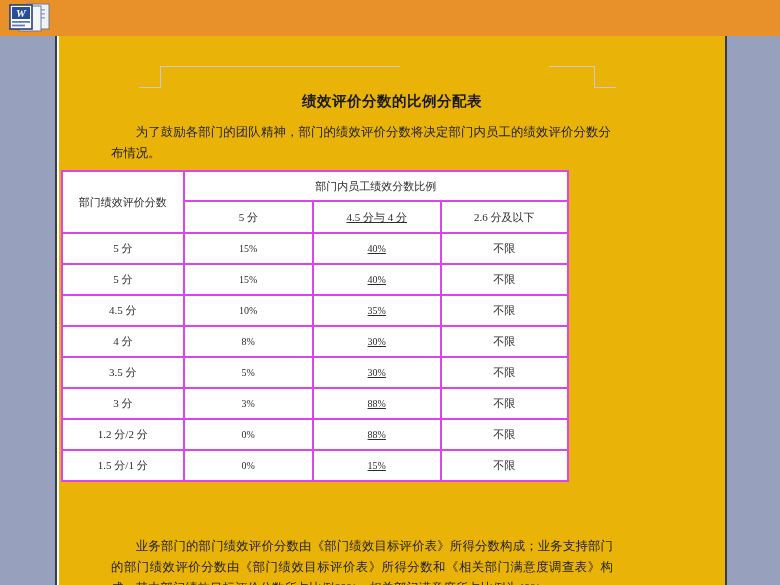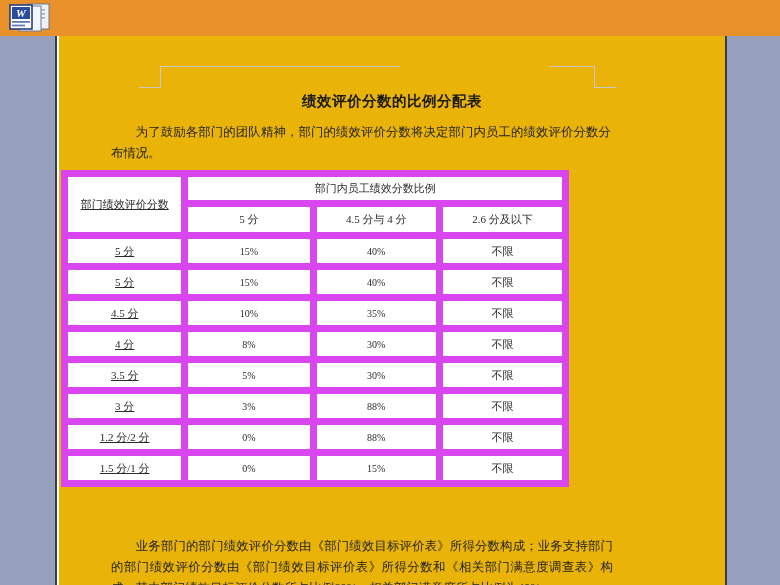--- a/index.html
+++ b/index.html
@@ -88,32 +88,32 @@
   table.ratio {
     position: absolute;
     left: 2px; top: 134px;
     width: 508px;
     border-collapse: collapse;
     font-size: 11px;
     color: #2b2b2b;
     background: #fff;
   }
   table.ratio td, table.ratio th {
-    border: 7px solid #d946ef;
+    border: 2px solid #d946ef;
     text-align: center;
     vertical-align: middle;
     font-weight: normal;
     padding: 0;
     height: 35px;
   }
   table.ratio th.grp { height: 30px; }
   table.ratio th.sub { height: 32px; }
-  table.ratio td.c1, table.ratio th.c1 { width: 122px; text-decoration: underline; }
+  table.ratio td.c1, table.ratio th.c1 { width: 122px; }
   table.ratio td.c2, table.ratio th.c2 { width: 130px; }
-  table.ratio td.c3, table.ratio th.c3 { width: 128px; }
+  table.ratio td.c3, table.ratio th.c3 { width: 128px; text-decoration: underline; }
   table.ratio td.c4, table.ratio th.c4 { width: 128px; }
   table.ratio .rowcell { height: 31px; }
   .pct { font-size: 10px; margin-top: 46px; }
 </style>
 </head>
 <body>
 
 <div id="root">
 
   <div class="banner">

